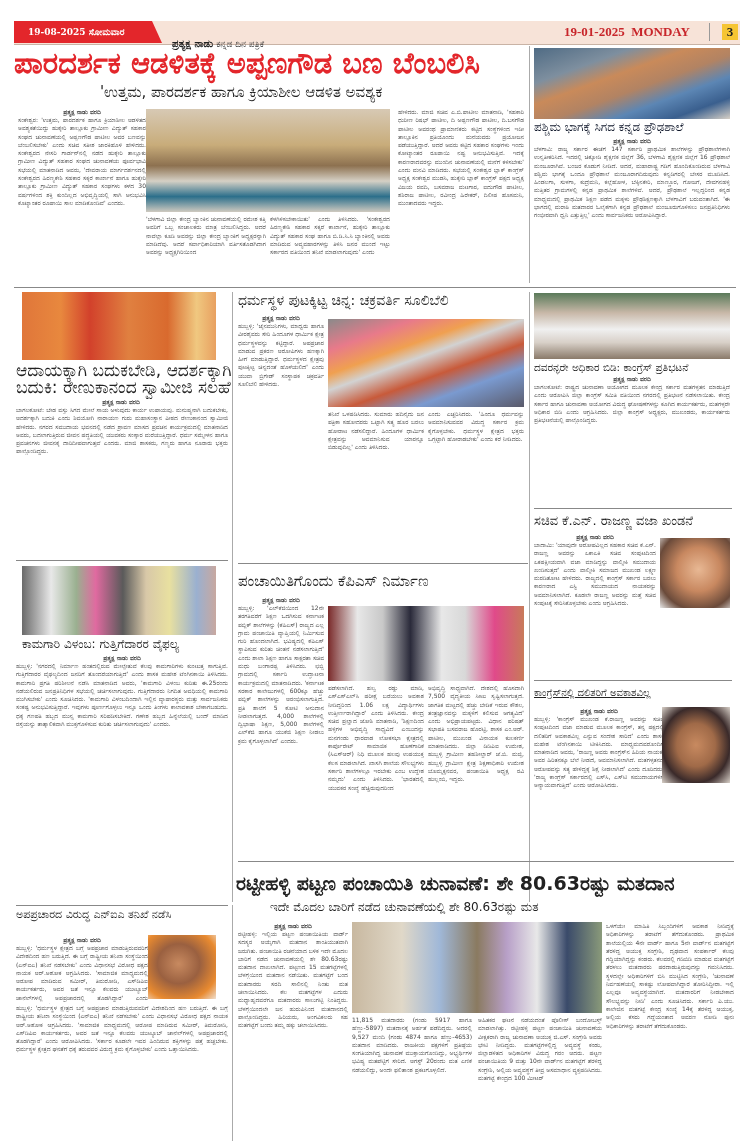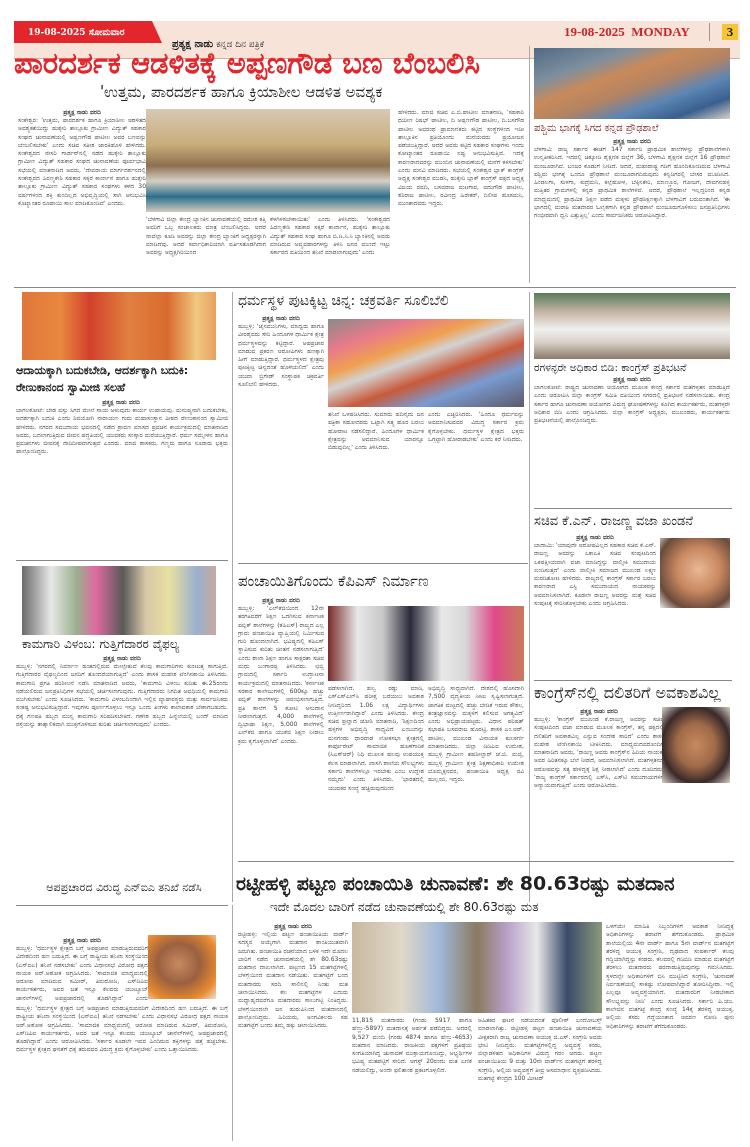--- a/index.html
+++ b/index.html
@@ -1,19 +1,19 @@
 <!DOCTYPE html>
 <html><head>
 <meta charset="utf-8">
 <style>
   * { box-sizing: border-box; margin: 0; padding: 0; }
   body { width: 750px; height: 1147px; background: #ffffff; font-family: "DejaVu Sans", sans-serif; color: #222; position: relative; overflow: hidden; }
   .abs { position: absolute; }
   
-  .masthead { left: 14px; top: 21px; width: 726px; height: 38px; background: #f7e3d8; border-bottom: 1px solid #c9b3a5; }
+  .masthead { left: 14px; top: 21px; width: 726px; height: 24px; background: #f7e3d8; border-bottom: 1px solid #c9b3a5; }
   .mh-date { left: 0; top: 0; width: 148px; height: 22px; background: #e3262b; color: #fff; font-family: "DejaVu Serif", serif; font-weight: bold; font-size: 9px; line-height: 22px; padding-left: 14px; clip-path: polygon(0 0, 138px 0, 148px 100%, 0 100%); white-space: nowrap; }
   .mh-brand { left: 158px; top: 12px; height: 22px; line-height: 22px; font-size: 10px; white-space: nowrap; }
   .mh-brand b { font-weight: bold; }
   .mh-brand span { font-size: 9px; color: #333; }
   .mh-en { left: 335px; top: 0; height: 22px; line-height: 22px; white-space: nowrap; color: #c8262b; font-family: "Liberation Sans", sans-serif; font-weight: bold; font-size: 12px; }
   .mh-en span { color: #333; font-weight: normal; font-size: 9px; }
   .mh-right { left: 550px; top: 0; height: 22px; line-height: 22px; color: #c8262b; font-family: "Liberation Serif", serif; font-weight: bold; font-size: 13px; white-space: nowrap; }
   .mh-sep { left: 695px; top: 2px; width: 1px; height: 18px; background: #999; }
   .mh-page { left: 708px; top: 3px; width: 16px; height: 16px; background: #f6c534; color: #222; font-family: "Liberation Serif", serif; font-weight: bold; font-size: 13px; line-height: 16px; text-align: center; }
 
@@ -37,77 +37,77 @@
   .ph-face2 { background: radial-gradient(ellipse at 50% 50%,#c88a60 0%,#a06a48 40%,#3a2a2a 70%,#d8d0c8 100%); }
   .ph-face3 { background: radial-gradient(ellipse at 45% 45%,#c88a60 0%,#9a6040 40%,#e88a30 75%,#f0e0d0 100%); }
   .ph-group { background: linear-gradient(90deg,#c8b8a0 0%,#e0d8c8 20%,#a0b8d8 35%,#8a7a60 50%,#b8a0c8 62%,#e8e8e8 74%,#3a4a6a 86%,#8a9a7a 100%); }
 </style>
 </head>
 <body>
 
 <div class="abs masthead">
   <div class="abs mh-date">19-08-2025 ಸೋಮವಾರ</div>
   <div class="abs mh-brand"><b>ಪ್ರತ್ಯಕ್ಷ ನಾಡು</b> <span>ಕನ್ನಡ ದಿನ ಪತ್ರಿಕೆ</span></div>
-  <div class="abs mh-right"><span>19-08-2025</span>&nbsp;&nbsp;<span>MONDAY</span></div>
+  <div class="abs mh-right"><span>19-01-2025</span>&nbsp;&nbsp;<span>MONDAY</span></div>
   <div class="abs mh-sep"></div>
   <div class="abs mh-page">3</div>
 </div>
 
 <div class="abs hl-red" style="left:14px;top:48px;width:510px;font-size:29px;line-height:30px;white-space:nowrap;">ಪಾರದರ್ಶಕ ಆಡಳಿತಕ್ಕೆ ಅಪ್ಪಣಗೌಡ ಬಣ ಬೆಂಬಲಿಸಿ</div>
 <div class="abs hl" style="left:100px;top:82px;width:430px;font-size:15px;line-height:20px;white-space:nowrap;font-weight:normal;">'ಉತ್ತಮ, ಪಾರದರ್ಶಕ ಹಾಗೂ ಕ್ರಿಯಾಶೀಲ ಆಡಳಿತ ಅವಶ್ಯಕ</div>
 
 <div class="abs byline" style="left:18px;top:108px;width:128px;">ಪ್ರತ್ಯಕ್ಷ ನಾಡು ವರದಿ</div>
 <div class="abs body-text" style="left:18px;top:116px;width:128px;height:168px;">ಸಂಕೇಶ್ವರ: 'ಉತ್ತಮ, ಪಾರದರ್ಶಕ ಹಾಗೂ ಕ್ರಿಯಾಶೀಲ ಆಡಳಿತದ ಅವಶ್ಯಕತೆಯಿದ್ದು ಹುಕ್ಕೇರಿ ತಾಲ್ಲೂಕು ಗ್ರಾಮೀಣ ವಿದ್ಯುತ್ ಸಹಕಾರ ಸಂಘದ ಚುನಾವಣೆಯಲ್ಲಿ ಅಪ್ಪಣಗೌಡ ಪಾಟೀಲ ಅವರ ಬಣವನ್ನು ಬೆಂಬಲಿಸಬೇಕು' ಎಂದು ಸಚಿವ ಸತೀಶ ಜಾರಕಿಹೊಳಿ ಹೇಳಿದರು. ಸಂಕೇಶ್ವರದ ನೇಸರಿ ಗಾರ್ಡನ್‌ನಲ್ಲಿ ನಡೆದ ಹುಕ್ಕೇರಿ ತಾಲ್ಲೂಕು ಗ್ರಾಮೀಣ ವಿದ್ಯುತ್ ಸಹಕಾರ ಸಂಘದ ಚುನಾವಣೆಯ ಪೂರ್ವಭಾವಿ ಸಭೆಯಲ್ಲಿ ಮಾತನಾಡಿದ ಅವರು, 'ದೇವರಾಯ ಮಾರ್ಗದರ್ಶನದಲ್ಲಿ ಸಂಕೇಶ್ವರದ ಹಿರಣ್ಯಕೇಶಿ ಸಹಕಾರ ಸಕ್ಕರೆ ಕಾರ್ಖಾನೆ ಹಾಗೂ ಹುಕ್ಕೇರಿ ತಾಲ್ಲೂಕು ಗ್ರಾಮೀಣ ವಿದ್ಯುತ್ ಸಹಕಾರ ಸಂಘಗಳು ಕಳೆದ 30 ವರ್ಷಗಳಿಂದ ಶಕ್ತಿ ಕುಂದಿಲ್ಲದ ಅಭಿವೃದ್ಧಿಯಲ್ಲಿ ಸಾಗಿ ಅನುಭವಿಸಿ ಕೊಟ್ಯಾಂತರ ರೂಪಾಯಿ ಸಾಲ ಮಾಡಿಕೊಂಡಿವೆ' ಎಂದರು.</div>
 
 <div class="abs photo ph-conf" style="left:146px;top:109px;width:244px;height:103px;"></div>
 <div class="abs body-text" style="left:146px;top:215px;width:120px;height:70px;">'ಬೆಳಗಾವಿ ಜಿಲ್ಲಾ ಕೇಂದ್ರ ಬ್ಯಾಂಕಿನ ಚುನಾವಣೆಯಲ್ಲಿ ರಮೇಶ ಕತ್ತಿ ಅವರಿಗೆ ಒಬ್ಬ ಸಂಚಾಲಕರು ಮಾತ್ರ ಬೆಂಬಲಿಸಿದ್ದರು. ಆದರೆ ನಾವೆಲ್ಲಾ ಕೂಡಿ ಅವರನ್ನು ಜಿಲ್ಲಾ ಕೇಂದ್ರ ಬ್ಯಾಂಕಿಗೆ ಅಧ್ಯಕ್ಷರನ್ನಾಗಿ ಮಾಡಿದೆವು. ಅದರೆ ಸರ್ವಾಧಿಕಾರಿಯಾಗಿ ವರ್ತಿಸತೊಡಗಿದಾಗ ಅವರನ್ನು ಅಧ್ಯಕ್ಷಗಿರಿಯಿಂದ</div>
 <div class="abs body-text" style="left:270px;top:215px;width:120px;height:70px;">ಕೆಳಗಿಳಿಸಬೇಕಾಯಿತು' ಎಂದು ತಿಳಿಸಿದರು. 'ಸಂಕೇಶ್ವರದ ಹಿರಣ್ಯಕೇಶಿ ಸಹಕಾರ ಸಕ್ಕರೆ ಕಾರ್ಖಾನೆ, ಹುಕ್ಕೇರಿ ತಾಲ್ಲೂಕು ವಿದ್ಯುತ್ ಸಹಕಾರ ಸಂಘ ಹಾಗೂ ಬಿ.ಡಿ.ಸಿ.ಸಿ ಬ್ಯಾಂಕಿನಲ್ಲಿ ಅವರು ಮಾಡಿರುವ ಅವ್ಯವಹಾರಗಳನ್ನು ತಿಳಿಸಿ ಜನರ ಮುಂದೆ ಇಟ್ಟು ಸರ್ಕಾರದ ವತಿಯಿಂದ ತನಿಖೆ ಮಾಡಲಾಗುವುದು' ಎಂದು</div>
 
 <div class="abs body-text" style="left:398px;top:108px;width:126px;height:176px;">ಹೇಳಿದರು. ಮಾಜಿ ಸಚಿವ ಎ.ಬಿ.ಪಾಟೀಲ ಮಾತನಾಡಿ, 'ಸಹಕಾರಿ ಧುರೀಣ ರಿಷಭ್ ಪಾಟೀಲ, ದಿ ಅಪ್ಪಣಗೌಡ ಪಾಟೀಲ, ದಿ.ಬಸಗೌಡ ಪಾಟೀಲ ಅವರಂಥ ಪ್ರಾಮಾಣಿಕರು ಕಟ್ಟಿದ ಸಂಸ್ಥೆಗಳಿಂದ ಇಡೀ ತಾಲ್ಲೂಕಿನ ಪ್ರತಿಯೊಂದು ಮನೆಯವರು ಪ್ರಯೋಜನ ಪಡೆಯುತ್ತಿದ್ದಾರೆ. ಆದರೆ ಅವರು ಕಟ್ಟಿದ ಸಹಕಾರ ಸಂಘಗಳು ಇಂದು ಕೋಟ್ಯಾಂತರ ರೂಪಾಯಿ ನಷ್ಟ ಅನುಭವಿಸುತ್ತಿವೆ. ಇದಕ್ಕೆ ಕಾರಣರಾದವರನ್ನು ಮುಂದಿನ ಚುನಾವಣೆಯಲ್ಲಿ ಮನೆಗೆ ಕಳಿಸಬೇಕು' ಎಂದು ಮನವಿ ಮಾಡಿದರು. ಸಭೆಯಲ್ಲಿ ಸಂಕೇಶ್ವರ ಬ್ಲಾಕ್ ಕಾಂಗ್ರೆಸ್ ಅಧ್ಯಕ್ಷ ಸಂಕೇಶ್ವರ ಮುಡಸಿ, ಹುಕ್ಕೇರಿ ಬ್ಲಾಕ್ ಕಾಂಗ್ರೆಸ್ ಪಕ್ಷದ ಅಧ್ಯಕ್ಷ ವಿಜಯ ರವದಿ, ಬಸವರಾಜ ಮಟಗಾರ, ಐದುಗೌಡ ಪಾಟೀಲ, ಶಶಿರಾಜ ಪಾಟೀಲ, ರವೀಂದ್ರ ಹಿರೇಕರ್, ದಿಲೀಪ ಹೊಸಮನಿ, ಮುಂತಾದವರು ಇದ್ದರು.</div>
 
 <div class="abs vr" style="left:529px;top:46px;height:237px;"></div>
 
 <div class="abs photo ph-class" style="left:534px;top:48px;width:196px;height:71px;"></div>
-<div class="abs hl" style="left:534px;top:119px;width:200px;font-size:10px;line-height:17px;white-space:nowrap;font-weight:normal;color:#7f1d1d;">ಪಶ್ಚಿಮ ಭಾಗಕ್ಕೆ ಸಿಗದ ಕನ್ನಡ ಪ್ರೌಢಶಾಲೆ</div>
+<div class="abs hl" style="left:534px;top:119px;width:200px;font-size:12px;line-height:17px;white-space:nowrap;font-weight:normal;color:#0f172a;">ಪಶ್ಚಿಮ ಭಾಗಕ್ಕೆ ಸಿಗದ ಕನ್ನಡ ಪ್ರೌಢಶಾಲೆ</div>
 <div class="abs byline" style="left:534px;top:137px;width:196px;">ಪ್ರತ್ಯಕ್ಷ ನಾಡು ವರದಿ</div>
 <div class="abs body-text" style="left:534px;top:145px;width:196px;height:132px;">ಬೆಳಗಾವಿ: ರಾಜ್ಯ ಸರ್ಕಾರ ಈಚೆಗೆ 147 ಸರ್ಕಾರಿ ಪ್ರಾಥಮಿಕ ಶಾಲೆಗಳನ್ನು ಪ್ರೌಢಶಾಲೆಗಳಾಗಿ ಉನ್ನತೀಕರಿಸಿದೆ. ಇದರಲ್ಲಿ ಚಿಕ್ಕೋಡಿ ಶೈಕ್ಷಣಿಕ ಜಿಲ್ಲೆಗೆ 36, ಬೆಳಗಾವಿ ಶೈಕ್ಷಣಿಕ ಜಿಲ್ಲೆಗೆ 16 ಪ್ರೌಢಶಾಲೆ ಮಂಜೂರಾಗಿವೆ. ಬಂಜರ ಕೊಡುಗೆ ನೀಡಿದೆ. ಆದರೆ, ಮಹಾರಾಷ್ಟ್ರ ಗಡಿಗೆ ಹೊಂದಿಕೊಂಡಿರುವ ಬೆಳಗಾವಿ ಪಶ್ಚಿಮ ಭಾಗಕ್ಕೆ ಒಂದೂ ಪ್ರೌಢಶಾಲೆ ಮಂಜೂರಾಗದಿರುವುದು ಕನ್ನಡಿಗರಲ್ಲಿ ಬೇಸರ ಮೂಡಿಸಿದೆ. ಹಿಂಡಲಗಾ, ಸುಳಗಾ, ಕುದ್ರೆಮನಿ, ಕಲ್ಲೆಹೋಳ, ಬೆಕ್ಕಿನಕೇರಿ, ಮಾಣ್ಣೂರ, ಗೋಜಗೆ, ದೇವಗನಹಳ್ಳಿ ಮತ್ತಿತರ ಗ್ರಾಮಗಳಲ್ಲಿ ಕನ್ನಡ ಪ್ರಾಥಮಿಕ ಶಾಲೆಗಳಿವೆ. ಆದರೆ, ಪ್ರೌಢಶಾಲೆ ಇಲ್ಲದ್ದರಿಂದ ಕನ್ನಡ ಮಾಧ್ಯಮದಲ್ಲಿ ಪ್ರಾಥಮಿಕ ಶಿಕ್ಷಣ ಪಡೆದ ಮಕ್ಕಳು ಪ್ರೌಢಶಿಕ್ಷಣಕ್ಕಾಗಿ ಬೆಳಗಾವಿಗೆ ಬರುವಂತಾಗಿದೆ. 'ಈ ಭಾಗದಲ್ಲಿ ಮರಾಠಿ ಮತದಾರರ ಓಲೈಕೆಗಾಗಿ ಕನ್ನಡ ಪ್ರೌಢಶಾಲೆ ಮಂಜೂರುಗೊಳಿಸಲು ಜನಪ್ರತಿನಿಧಿಗಳು ಗಂಭೀರವಾಗಿ ಧ್ವನಿ ಎತ್ತುತ್ತಿಲ್ಲ' ಎಂದು ಸಾರ್ವಜನಿಕರು ಆರೋಪಿಸಿದ್ದಾರೆ.</div>
 
 <div class="abs hr" style="left:14px;top:287px;width:722px;"></div>
 
 <div class="abs photo ph-swami" style="left:22px;top:292px;width:194px;height:68px;"></div>
-<div class="abs hl" style="left:16px;top:362px;width:220px;font-size:11px;line-height:17px;font-weight:bold;">ಆದಾಯಕ್ಕಾಗಿ ಬದುಕಬೇಡಿ, ಆದರ್ಶಕ್ಕಾಗಿ ಬದುಕಿ: ರೇಣುಕಾನಂದ ಸ್ವಾಮೀಜಿ ಸಲಹೆ</div>
+<div class="abs hl" style="left:16px;top:362px;width:220px;font-size:17px;line-height:17px;font-weight:normal;">ಆದಾಯಕ್ಕಾಗಿ ಬದುಕಬೇಡಿ, ಆದರ್ಶಕ್ಕಾಗಿ ಬದುಕಿ: ರೇಣುಕಾನಂದ ಸ್ವಾಮೀಜಿ ಸಲಹೆ</div>
 <div class="abs byline" style="left:16px;top:398px;width:210px;">ಪ್ರತ್ಯಕ್ಷ ನಾಡು ವರದಿ</div>
 <div class="abs body-text" style="left:16px;top:406px;width:212px;height:150px;">ಬಾಗಲಕೋಟೆ: ಬೇಡ ವಸ್ತು ಸಿಗದ ಮೇಲೆ ಸಾಯ ಅಳುವುದು ಕಾರ್ಯ ಉಪಾಯವು. ಮನುಷ್ಯನಾಗಿ ಬದುಕಬೇಕು, ಆದರ್ಶಕ್ಕಾಗಿ ಬದುಕಿ ಎಂದು ಶಿವಯೋಗಿ ನಾರಾಯಣ ಗುರು ಮಹಾಸಂಸ್ಥಾನ ಪೀಠದ ರೇಣುಕಾನಂದ ಸ್ವಾಮೀಜಿ ಹೇಳಿದರು. ನಗರದ ಸಮುದಾಯ ಭವನದಲ್ಲಿ ನಡೆದ ಶ್ರಾವಣ ಮಾಸದ ಪ್ರವಚನ ಕಾರ್ಯಕ್ರಮದಲ್ಲಿ ಮಾತನಾಡಿದ ಅವರು, ಬದಲಾಗುತ್ತಿರುವ ಜೀವನ ಪದ್ಧತಿಯಲ್ಲಿ ಯುವಕರು ಸಂಸ್ಕಾರ ಮರೆಯುತ್ತಿದ್ದಾರೆ. ಧರ್ಮ ಸಮ್ಮೇಳನ ಹಾಗೂ ಪ್ರವಚನಗಳು ಜೀವನಕ್ಕೆ ದಾರಿದೀಪವಾಗುತ್ತವೆ ಎಂದರು. ಮಾಜಿ ಶಾಸಕರು, ಗಣ್ಯರು ಹಾಗೂ ನೂರಾರು ಭಕ್ತರು ಪಾಲ್ಗೊಂಡಿದ್ದರು.</div>
 
 <div class="abs vr" style="left:232px;top:292px;height:610px;"></div>
 
 <div class="abs hl" style="left:238px;top:290px;width:290px;font-size:14px;line-height:20px;white-space:nowrap;font-weight:normal;">ಧರ್ಮಸ್ಥಳ ಪುಟಕ್ಕಿಟ್ಟ ಚಿನ್ನ: ಚಕ್ರವರ್ತಿ ಸೂಲಿಬೆಲಿ</div>
 <div class="abs byline" style="left:238px;top:314px;width:86px;">ಪ್ರತ್ಯಕ್ಷ ನಾಡು ವರದಿ</div>
 <div class="abs body-text" style="left:238px;top:322px;width:86px;height:238px;">ಹುಬ್ಬಳ್ಳಿ: 'ಜೈನಮುನಿಗಳು, ಮಾಧ್ವರು ಹಾಗೂ ವೀರಶೈವರು ಸೇರಿ ಹಿಂದೂಗಳ ಧಾರ್ಮಿಕ ಕ್ಷೇತ್ರ ಧರ್ಮಸ್ಥಳವನ್ನು ಕಟ್ಟಿದ್ದಾರೆ. ಅಪಪ್ರಚಾರ ಮಾಡುವ ಪ್ರಕರಣ ಆರೋಪಿಗಳು ಹಣಕ್ಕಾಗಿ ಹೀಗೆ ಮಾಡುತ್ತಿದ್ದಾರೆ. ಧರ್ಮಸ್ಥಳದ ಕ್ಷೇತ್ರವು ಪುಟಕ್ಕಿಟ್ಟ ಚಿನ್ನದಂತೆ ಹೊಳೆಯಲಿದೆ' ಎಂದು ಯುವಾ ಬ್ರಿಗೇಡ್ ಸಂಸ್ಥಾಪಕ ಚಕ್ರವರ್ತಿ ಸೂಲಿಬೆಲಿ ಹೇಳಿದರು.</div>
 <div class="abs photo ph-protest" style="left:328px;top:319px;width:196px;height:88px;"></div>
 <div class="abs body-text" style="left:328px;top:410px;width:96px;height:150px;">ತನಿಖೆ ಒಳಪಡಿಸಿದರು. ಸುಮಾರು ಹದಿನೈದು ಜನ ಪತ್ರಿಕಾ ಸಹೋದರರು ಒಟ್ಟಾಗಿ ಸತ್ಯ ಹೊರ ಬರಲು ಹೋರಾಟ ನಡೆಸಲಿದ್ದಾರೆ. ಹಿಂದೂಗಳ ಧಾರ್ಮಿಕ ಕ್ಷೇತ್ರವನ್ನು ಅವಮಾನಿಸುವ ಯಾರನ್ನೂ ಬಿಡುವುದಿಲ್ಲ' ಎಂದು ತಿಳಿಸಿದರು.</div>
 <div class="abs body-text" style="left:428px;top:410px;width:96px;height:150px;">ಎಂದು ಎಚ್ಚರಿಸಿದರು. 'ಹಿಂದೂ ಧರ್ಮವನ್ನು ಅವಮಾನಿಸುವವರ ವಿರುದ್ಧ ಸರ್ಕಾರ ಕ್ರಮ ಕೈಗೊಳ್ಳಬೇಕು. ಧರ್ಮಸ್ಥಳ ಕ್ಷೇತ್ರದ ಭಕ್ತರು ಒಗ್ಗಟ್ಟಾಗಿ ಹೋರಾಡಬೇಕು' ಎಂದು ಕರೆ ನೀಡಿದರು.</div>
 
 <div class="abs vr" style="left:529px;top:292px;height:610px;"></div>
 
 <div class="abs photo ph-congress" style="left:534px;top:293px;width:196px;height:66px;"></div>
-<div class="abs hl" style="left:534px;top:360px;width:200px;font-size:10.5px;line-height:14px;white-space:nowrap;font-weight:normal;">ರಗಳನ್ಳರೇ ಅಧಿಕಾರ ಬಿಡಿ: ಕಾಂಗ್ರೆಸ್ ಪ್ರತಿಭಟನೆ</div>
+<div class="abs hl" style="left:534px;top:360px;width:200px;font-size:10.5px;line-height:14px;white-space:nowrap;font-weight:normal;">ದವರನ್ಳರೇ ಅಧಿಕಾರ ಬಿಡಿ: ಕಾಂಗ್ರೆಸ್ ಪ್ರತಿಭಟನೆ</div>
 <div class="abs byline" style="left:534px;top:375px;width:196px;">ಪ್ರತ್ಯಕ್ಷ ನಾಡು ವರದಿ</div>
 <div class="abs body-text" style="left:534px;top:383px;width:196px;height:120px;">ಬಾಗಲಕೋಟೆ: ರಾಷ್ಟ್ರದ ಚುನಾವಣಾ ಆಯೋಗದ ಮೂಲಕ ಕೇಂದ್ರ ಸರ್ಕಾರ ಮತಗಳ್ಳತನ ಮಾಡುತ್ತಿದೆ ಎಂದು ಆರೋಪಿಸಿ ಜಿಲ್ಲಾ ಕಾಂಗ್ರೆಸ್ ಸಮಿತಿ ವತಿಯಿಂದ ನಗರದಲ್ಲಿ ಪ್ರತಿಭಟನೆ ನಡೆಸಲಾಯಿತು. ಕೇಂದ್ರ ಸರ್ಕಾರ ಹಾಗೂ ಚುನಾವಣಾ ಆಯೋಗದ ವಿರುದ್ಧ ಘೋಷಣೆಗಳನ್ನು ಕೂಗಿದ ಕಾರ್ಯಕರ್ತರು, ಮತಗಳ್ಳರೇ ಅಧಿಕಾರ ಬಿಡಿ ಎಂದು ಆಗ್ರಹಿಸಿದರು. ಜಿಲ್ಲಾ ಕಾಂಗ್ರೆಸ್ ಅಧ್ಯಕ್ಷರು, ಮುಖಂಡರು, ಕಾರ್ಯಕರ್ತರು ಪ್ರತಿಭಟನೆಯಲ್ಲಿ ಪಾಲ್ಗೊಂಡಿದ್ದರು.</div>
 
 <div class="abs hr" style="left:534px;top:508px;width:198px;"></div>
 
 <div class="abs hl" style="left:534px;top:512px;width:200px;font-size:13px;line-height:18px;white-space:nowrap;font-weight:normal;">ಸಚಿವ ಕೆ.ಎನ್. ರಾಜಣ್ಣ ವಜಾ ಖಂಡನೆ</div>
 <div class="abs byline" style="left:534px;top:533px;width:122px;">ಪ್ರತ್ಯಕ್ಷ ನಾಡು ವರದಿ</div>
 <div class="abs body-text" style="left:534px;top:541px;width:122px;height:135px;">ಬಾದಾಮಿ: 'ಯಾವುದೇ ಆರೋಪವಿಲ್ಲದ ಸಹಕಾರ ಸಚಿವ ಕೆ.ಎನ್. ರಾಜಣ್ಣ ಅವರನ್ನು ಏಕಾಏಕಿ ಸಚಿವ ಸಂಪುಟದಿಂದ ಏಕಪಕ್ಷೀಯವಾಗಿ ವಜಾ ಮಾಡಿದ್ದನ್ನು ವಾಲ್ಮೀಕಿ ಸಮುದಾಯ ಖಂಡಿಸುತ್ತದೆ' ಎಂದು ವಾಲ್ಮೀಕಿ ಸಮಾಜದ ಮುಖಂಡ ಲಕ್ಷ್ಮಣ ಮರಡಿತೋಟ ಹೇಳಿದರು. ರಾಜ್ಯದಲ್ಲಿ ಕಾಂಗ್ರೆಸ್ ಸರ್ಕಾರ ಬರಲು ಕಾರಣರಾದ ಎಸ್ಟಿ ಸಮುದಾಯದ ನಾಯಕರನ್ನು ಅವಮಾನಿಸಲಾಗಿದೆ. ಕೂಡಲೇ ರಾಜಣ್ಣ ಅವರನ್ನು ಮತ್ತೆ ಸಚಿವ ಸಂಪುಟಕ್ಕೆ ಸೇರಿಸಿಕೊಳ್ಳಬೇಕು ಎಂದು ಆಗ್ರಹಿಸಿದರು.</div>
 <div class="abs photo ph-face1" style="left:660px;top:538px;width:70px;height:70px;"></div>
 
 <div class="abs hr" style="left:534px;top:680px;width:198px;"></div>
 
-<div class="abs hl" style="left:534px;top:684px;width:200px;font-size:16px;line-height:18px;white-space:nowrap;font-weight:normal;">ಕಾಂಗ್ರೆಸ್‌ನಲ್ಲಿ ದಲಿತರಿಗೆ ಅವಕಾಶವಿಲ್ಲ</div>
+<div class="abs hl" style="left:534px;top:684px;width:200px;font-size:10px;line-height:18px;white-space:nowrap;font-weight:normal;text-decoration:underline;">ಕಾಂಗ್ರೆಸ್‌ನಲ್ಲಿ ದಲಿತರಿಗೆ ಅವಕಾಶವಿಲ್ಲ</div>
 <div class="abs byline" style="left:534px;top:707px;width:130px;">ಪ್ರತ್ಯಕ್ಷ ನಾಡು ವರದಿ</div>
 <div class="abs body-text" style="left:534px;top:715px;width:130px;height:180px;">ಹುಬ್ಬಳ್ಳಿ: 'ಕಾಂಗ್ರೆಸ್ ಮುಖಂಡ ಕೆ.ರಾಜಣ್ಣ ಅವರನ್ನು ಸಚಿವ ಸಂಪುಟದಿಂದ ವಜಾ ಮಾಡುವ ಮೂಲಕ ಕಾಂಗ್ರೆಸ್, ತನ್ನ ಪಕ್ಷದಲ್ಲಿ ದಲಿತರಿಗೆ ಅವಕಾಶವಿಲ್ಲ ಎನ್ನುವ ಸಂದೇಶ ಸಾರಿದೆ' ಎಂದು ಶಾಸಕ ಮಹೇಶ ಟೆಂಗಿನಕಾಯಿ ಟೀಕಿಸಿದರು. ಮಾಧ್ಯಮದವರೊಂದಿಗೆ ಮಾತನಾಡಿದ ಅವರು, 'ರಾಜಣ್ಣ ಅವರು ಕಾಂಗ್ರೆಸ್‌ನ ಹಿರಿಯ ನಾಯಕ. ಅವರ ಹಿರಿತನಕ್ಕೂ ಬೆಲೆ ನೀಡದೆ, ಅವಮಾನಿಸಲಾಗಿದೆ. ಮತಗಳ್ಳತನದ ಆರೋಪವನ್ನು ಸತ್ಯ ಹೇಳಿದ್ದಕ್ಕೆ ಶಿಕ್ಷೆ ನೀಡಲಾಗಿದೆ' ಎಂದು ದೂರಿದರು. 'ರಾಜ್ಯ ಕಾಂಗ್ರೆಸ್ ಸರ್ಕಾರದಲ್ಲಿ ಎಸ್‌ಸಿ, ಎಸ್‌ಟಿ ಸಮುದಾಯಗಳಿಗೆ ಅನ್ಯಾಯವಾಗುತ್ತಿದೆ' ಎಂದು ಆರೋಪಿಸಿದರು.</div>
 <div class="abs photo ph-face2" style="left:662px;top:707px;width:68px;height:76px;"></div>
 
 <div class="abs hr" style="left:238px;top:563px;width:290px;"></div>
 <div class="abs hr" style="left:16px;top:560px;width:212px;"></div>
 
 <div class="abs photo ph-men" style="left:22px;top:566px;width:194px;height:69px;"></div>
 <div class="abs hl" style="left:22px;top:636px;width:210px;font-size:12px;line-height:16px;white-space:nowrap;font-weight:normal;">ಕಾಮಗಾರಿ ವಿಳಂಬ: ಗುತ್ತಿಗೆದಾರರ ವೈಫಲ್ಯ</div>
 <div class="abs byline" style="left:16px;top:654px;width:212px;">ಪ್ರತ್ಯಕ್ಷ ನಾಡು ವರದಿ</div>
@@ -116,21 +116,21 @@
 <div class="abs hl" style="left:238px;top:570px;width:290px;font-size:15px;line-height:22px;white-space:nowrap;font-weight:normal;">ಪಂಚಾಯಿತಿಗೊಂದು ಕೆಪಿಎಸ್ ನಿರ್ಮಾಣ</div>
 <div class="abs byline" style="left:238px;top:596px;width:86px;">ಪ್ರತ್ಯಕ್ಷ ನಾಡು ವರದಿ</div>
 <div class="abs body-text" style="left:238px;top:604px;width:86px;height:300px;">ಹುಬ್ಬಳ್ಳಿ: 'ಎಲ್‌ಕೆಜಿಯಿಂದ 12ನೇ ತರಗತಿವರೆಗೆ ಶಿಕ್ಷಣ ಒದಗಿಸುವ ಕರ್ನಾಟಕ ಪಬ್ಲಿಕ್ ಶಾಲೆಗಳನ್ನು (ಕೆಪಿಎಸ್) ರಾಜ್ಯದ ಎಲ್ಲ ಗ್ರಾಮ ಪಂಚಾಯಿತಿ ವ್ಯಾಪ್ತಿಯಲ್ಲಿ ನಿರ್ಮಿಸುವ ಗುರಿ ಹೊಂದಲಾಗಿದೆ. ಭವಿಷ್ಯದಲ್ಲಿ ಕೆಪಿಎಸ್ ಸ್ಥಾಪಿಸುವ ಕುರಿತು ಚಿಂತನೆ ನಡೆಸಲಾಗುತ್ತಿದೆ' ಎಂದು ಶಾಲಾ ಶಿಕ್ಷಣ ಹಾಗೂ ಸಾಕ್ಷರತಾ ಸಚಿವ ಮಧು ಬಂಗಾರಪ್ಪ ತಿಳಿಸಿದರು. ಛಬ್ಬಿ ಗ್ರಾಮದಲ್ಲಿ ಸರ್ಕಾರಿ ಉದ್ಘಾಟನಾ ಕಾರ್ಯಕ್ರಮದಲ್ಲಿ ಮಾತನಾಡಿದರು. 'ಕರ್ನಾಟಕ ಸರಕಾರ ಕಾಲೇಜುಗಳಲ್ಲಿ 600ಕ್ಕೂ ಹೆಚ್ಚು ಪಬ್ಲಿಕ್ ಶಾಲೆಗಳನ್ನು ಆರಂಭಿಸಲಾಗುತ್ತಿದೆ. ಪ್ರತಿ ಶಾಲೆಗೆ 5 ಕೋಟಿ ಅನುದಾನ ನೀಡಲಾಗುತ್ತದೆ. 4,000 ಶಾಲೆಗಳಲ್ಲಿ ದ್ವಿಭಾಷಾ ಶಿಕ್ಷಣ, 5,000 ಶಾಲೆಗಳಲ್ಲಿ ಎಲ್‌ಕೆಜಿ ಹಾಗೂ ಯುಕೆಜಿ ಶಿಕ್ಷಣ ನೀಡಲು ಕ್ರಮ ಕೈಗೊಳ್ಳಲಾಗಿದೆ' ಎಂದರು.</div>
 <div class="abs photo ph-stage" style="left:328px;top:606px;width:196px;height:75px;"></div>
 <div class="abs body-text" style="left:328px;top:684px;width:96px;height:220px;">ಪಡೆಸಲಾಗಿದೆ. ಹಲ್ವ ರಡ್ಡು ಮಾಡಿ, ಎಸ್ಎಸ್ಎಲ್‌ಸಿ ಪರೀಕ್ಷೆ ಬರೆಯಲು ಅವಕಾಶ ನೀಡಿದ್ದರಿಂದ 1.06 ಲಕ್ಷ ವಿದ್ಯಾರ್ಥಿಗಳು ಉತ್ತೀರ್ಣರಾಗಿದ್ದಾರೆ' ಎಂದು ತಿಳಿಸಿದರು. ಕೇಂದ್ರ ಸಚಿವ ಪ್ರಲ್ಹಾದ ಜೋಶಿ ಮಾತನಾಡಿ, 'ಶಿಕ್ಷಣದಿಂದ ಹಳ್ಳಿಗಳ ಅಭಿವೃದ್ಧಿ ಸಾಧ್ಯವಿದೆ ಎಂಬುದನ್ನು ಮನಗಂಡು ಧಾರವಾಡ ಲೋಕಸಭಾ ಕ್ಷೇತ್ರದಲ್ಲಿ ಕಾರ್ಪೊರೇಟ್ ಸಾಮಾಜಿಕ ಹೊಣೆಗಾರಿಕೆ (ಸಿಎಸ್‌ಆರ್) ನಿಧಿ ಮೂಲಕ ಹಲವು ಉಪಯುಕ್ತ ಕೆಲಸ ಮಾಡಲಾಗಿದೆ. ಖಾಸಗಿ ಶಾಲೆಯ ಸೌಲಭ್ಯಗಳು ಸರ್ಕಾರಿ ಶಾಲೆಗಳಲ್ಲೂ ಇರಬೇಕು ಎಂಬ ಉದ್ದೇಶ ನಮ್ಮದು' ಎಂದು ತಿಳಿಸಿದರು. 'ಭಾರತದಲ್ಲಿ ಯುವಕರ ಸಂಖ್ಯೆ ಹೆಚ್ಚಿರುವುದರಿಂದ</div>
 <div class="abs body-text" style="left:428px;top:684px;width:96px;height:220px;">ಅಭಿವೃದ್ಧಿ ಸಾಧ್ಯವಾಗಿದೆ. ದೇಶದಲ್ಲಿ ಹೊಸದಾಗಿ 7,500 ವೈದ್ಯಕೀಯ ಸೀಟು ಸೃಷ್ಟಿಸಲಾಗುತ್ತದೆ. ಜಾಗತಿಕ ಮಟ್ಟದಲ್ಲಿ ಹೆಚ್ಚು ಬೇಡಿಕೆ ಇರುವ ಕೌಶಲ, ತಂತ್ರಜ್ಞಾನವನ್ನು ಮಕ್ಕಳಿಗೆ ಕಲಿಸುವ ಅಗತ್ಯವಿದೆ' ಎಂದು ಅಭಿಪ್ರಾಯಪಟ್ಟರು. ವಿಧಾನ ಪರಿಷತ್ ಸಭಾಪತಿ ಬಸವರಾಜ ಹೊರಟ್ಟಿ, ಶಾಸಕ ಎಂ.ಆರ್. ಪಾಟೀಲ, ಮುಖಂಡ ವಿನಾಯಕ ಕುಲಕರ್ಣಿ ಮಾತನಾಡಿದರು. ಜಿಲ್ಲಾ ಡಿಡಿಪಿಐ ಉಮೇಶ, ಹುಬ್ಬಳ್ಳಿ ಗ್ರಾಮೀಣ ತಹಶೀಲ್ದಾರ್ ಜೆ.ಬಿ. ಮಜ್ಗಿ, ಹುಬ್ಬಳ್ಳಿ ಗ್ರಾಮೀಣ ಕ್ಷೇತ್ರ ಶಿಕ್ಷಣಾಧಿಕಾರಿ ಉಮೇಶ ಬೊಮ್ಮಕ್ಕನವರ, ಪಂಚಾಯಿತಿ ಅಧ್ಯಕ್ಷ ರವಿ ಹುಲ್ಲಂಬಿ, ಇದ್ದರು.</div>
 
 <div class="abs hr" style="left:16px;top:905px;width:212px;"></div>
 <div class="abs hr" style="left:238px;top:861px;width:496px;"></div>
 
-<div class="abs hl" style="left:16px;top:880px;width:216px;font-size:11px;line-height:16px;white-space:nowrap;font-weight:normal;text-align:center;">ಅಪಪ್ರಚಾರದ ವಿರುದ್ಧ ಎನ್‌ಐಎ ತನಿಖೆ ನಡೆಸಿ</div>
+<div class="abs hl" style="left:16px;top:907px;width:216px;font-size:11px;line-height:16px;white-space:nowrap;font-weight:normal;">ಅಪಪ್ರಚಾರದ ವಿರುದ್ಧ ಎನ್‌ಐಎ ತನಿಖೆ ನಡೆಸಿ</div>
 <div class="abs byline" style="left:16px;top:936px;width:132px;">ಪ್ರತ್ಯಕ್ಷ ನಾಡು ವರದಿ</div>
 <div class="abs body-text" style="left:16px;top:944px;width:132px;height:60px;">ಹುಬ್ಬಳ್ಳಿ: 'ಧರ್ಮಸ್ಥಳ ಕ್ಷೇತ್ರದ ಬಗ್ಗೆ ಅಪಪ್ರಚಾರ ಮಾಡುತ್ತಿರುವವರಿಗೆ ವಿದೇಶದಿಂದ ಹಣ ಬರುತ್ತಿದೆ. ಈ ಬಗ್ಗೆ ರಾಷ್ಟ್ರೀಯ ತನಿಖಾ ಸಂಸ್ಥೆಯಿಂದ (ಎನ್‌ಐಎ) ತನಿಖೆ ನಡೆಸಬೇಕು' ಎಂದು ವಿಧಾನಸಭೆ ವಿರೋಧ ಪಕ್ಷದ ನಾಯಕ ಆರ್.ಅಶೋಕ ಆಗ್ರಹಿಸಿದರು. 'ಸಾಮಾಜಿಕ ಮಾಧ್ಯಮದಲ್ಲಿ ಆರೋಪ ಮಾಡಿರುವ ಸಮೀರ್, ತಿಮರೋಡಿ, ಎಸ್‌ಡಿಪಿಐ ಕಾರ್ಯಕರ್ತರು, ಅವರ ಜತೆ ಇನ್ನೂ ಕೆಲವರು ಯುಟ್ಯೂಬ್ ಚಾನೆಲ್‌ಗಳಲ್ಲಿ ಅಪಪ್ರಚಾರದಲ್ಲಿ ತೊಡಗಿದ್ದಾರೆ' ಎಂದು ಆರೋಪಿಸಿದರು. 'ಸರ್ಕಾರ ಕೂಡಲೇ ಇವರ ಹಿಂದಿರುವ ಶಕ್ತಿಗಳನ್ನು ಪತ್ತೆ ಹಚ್ಚಬೇಕು. ಧರ್ಮಸ್ಥಳ ಕ್ಷೇತ್ರದ ಘನತೆಗೆ ಧಕ್ಕೆ ತರುವವರ ವಿರುದ್ಧ ಕ್ರಮ ಕೈಗೊಳ್ಳಬೇಕು' ಎಂದು ಒತ್ತಾಯಿಸಿದರು.</div>
 <div class="abs photo ph-face3" style="left:148px;top:935px;width:68px;height:64px;"></div>
 <div class="abs body-text" style="left:16px;top:1004px;width:212px;height:135px;">ಹುಬ್ಬಳ್ಳಿ: 'ಧರ್ಮಸ್ಥಳ ಕ್ಷೇತ್ರದ ಬಗ್ಗೆ ಅಪಪ್ರಚಾರ ಮಾಡುತ್ತಿರುವವರಿಗೆ ವಿದೇಶದಿಂದ ಹಣ ಬರುತ್ತಿದೆ. ಈ ಬಗ್ಗೆ ರಾಷ್ಟ್ರೀಯ ತನಿಖಾ ಸಂಸ್ಥೆಯಿಂದ (ಎನ್‌ಐಎ) ತನಿಖೆ ನಡೆಸಬೇಕು' ಎಂದು ವಿಧಾನಸಭೆ ವಿರೋಧ ಪಕ್ಷದ ನಾಯಕ ಆರ್.ಅಶೋಕ ಆಗ್ರಹಿಸಿದರು. 'ಸಾಮಾಜಿಕ ಮಾಧ್ಯಮದಲ್ಲಿ ಆರೋಪ ಮಾಡಿರುವ ಸಮೀರ್, ತಿಮರೋಡಿ, ಎಸ್‌ಡಿಪಿಐ ಕಾರ್ಯಕರ್ತರು, ಅವರ ಜತೆ ಇನ್ನೂ ಕೆಲವರು ಯುಟ್ಯೂಬ್ ಚಾನೆಲ್‌ಗಳಲ್ಲಿ ಅಪಪ್ರಚಾರದಲ್ಲಿ ತೊಡಗಿದ್ದಾರೆ' ಎಂದು ಆರೋಪಿಸಿದರು. 'ಸರ್ಕಾರ ಕೂಡಲೇ ಇವರ ಹಿಂದಿರುವ ಶಕ್ತಿಗಳನ್ನು ಪತ್ತೆ ಹಚ್ಚಬೇಕು. ಧರ್ಮಸ್ಥಳ ಕ್ಷೇತ್ರದ ಘನತೆಗೆ ಧಕ್ಕೆ ತರುವವರ ವಿರುದ್ಧ ಕ್ರಮ ಕೈಗೊಳ್ಳಬೇಕು' ಎಂದು ಒತ್ತಾಯಿಸಿದರು.</div>
 
 <div class="abs vr" style="left:232px;top:905px;height:236px;"></div>
 
 <div class="abs hl" style="left:236px;top:870px;width:500px;font-size:19px;line-height:26px;white-space:nowrap;">ರಟ್ಟೀಹಳ್ಳಿ ಪಟ್ಟಣ ಪಂಚಾಯಿತಿ ಚುನಾವಣೆ: ಶೇ 80.63ರಷ್ಟು ಮತದಾನ</div>
 <div class="abs hl" style="left:270px;top:897px;width:460px;font-size:12px;line-height:20px;white-space:nowrap;font-weight:normal;">ಇದೇ ಮೊದಲ ಬಾರಿಗೆ ನಡೆದ ಚುನಾವಣೆಯಲ್ಲಿ ಶೇ 80.63ರಷ್ಟು ಮತ</div>
 <div class="abs byline" style="left:238px;top:922px;width:110px;">ಪ್ರತ್ಯಕ್ಷ ನಾಡು ವರದಿ</div>

